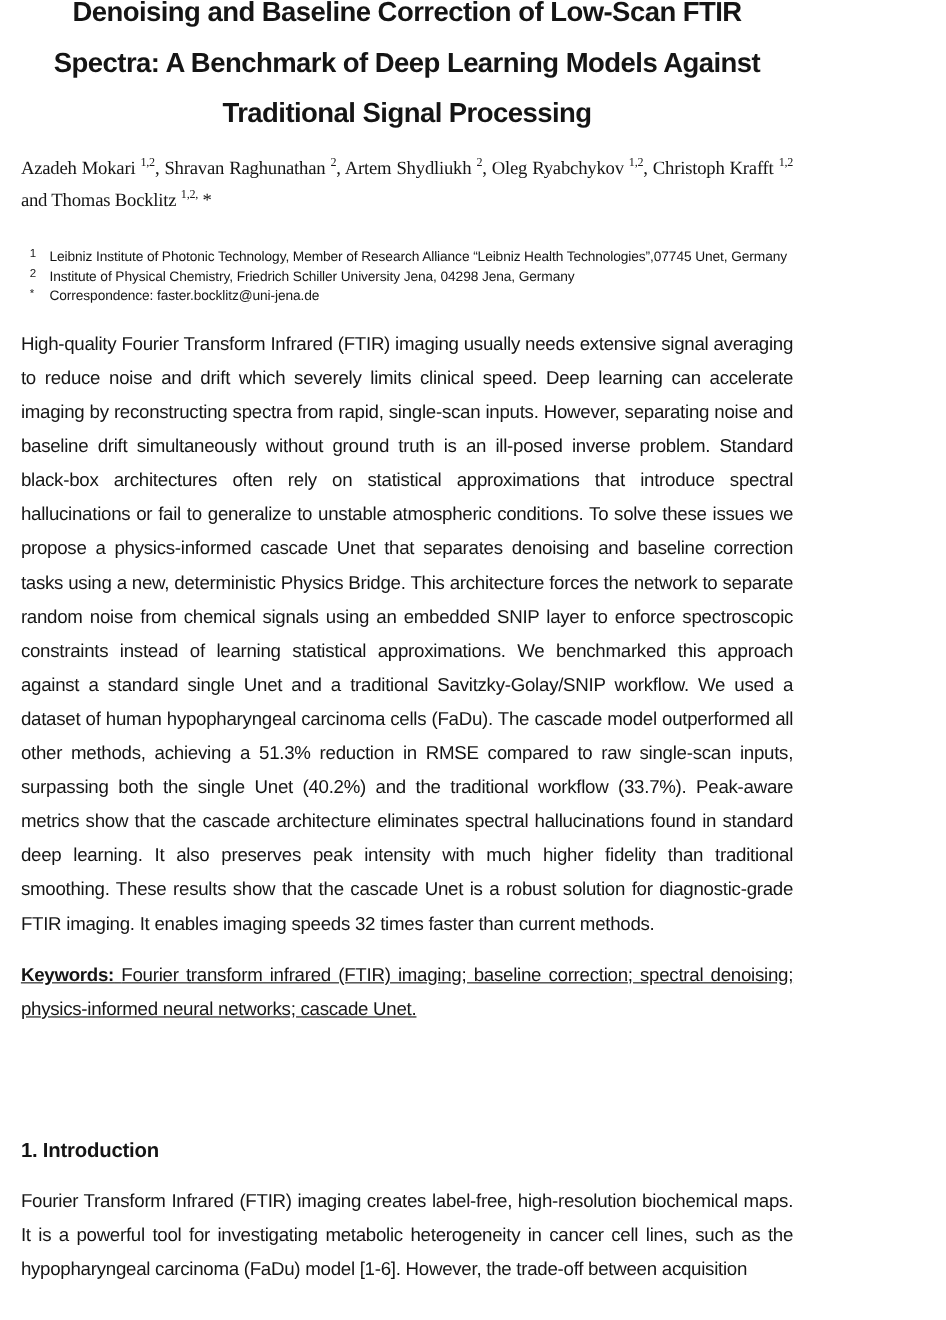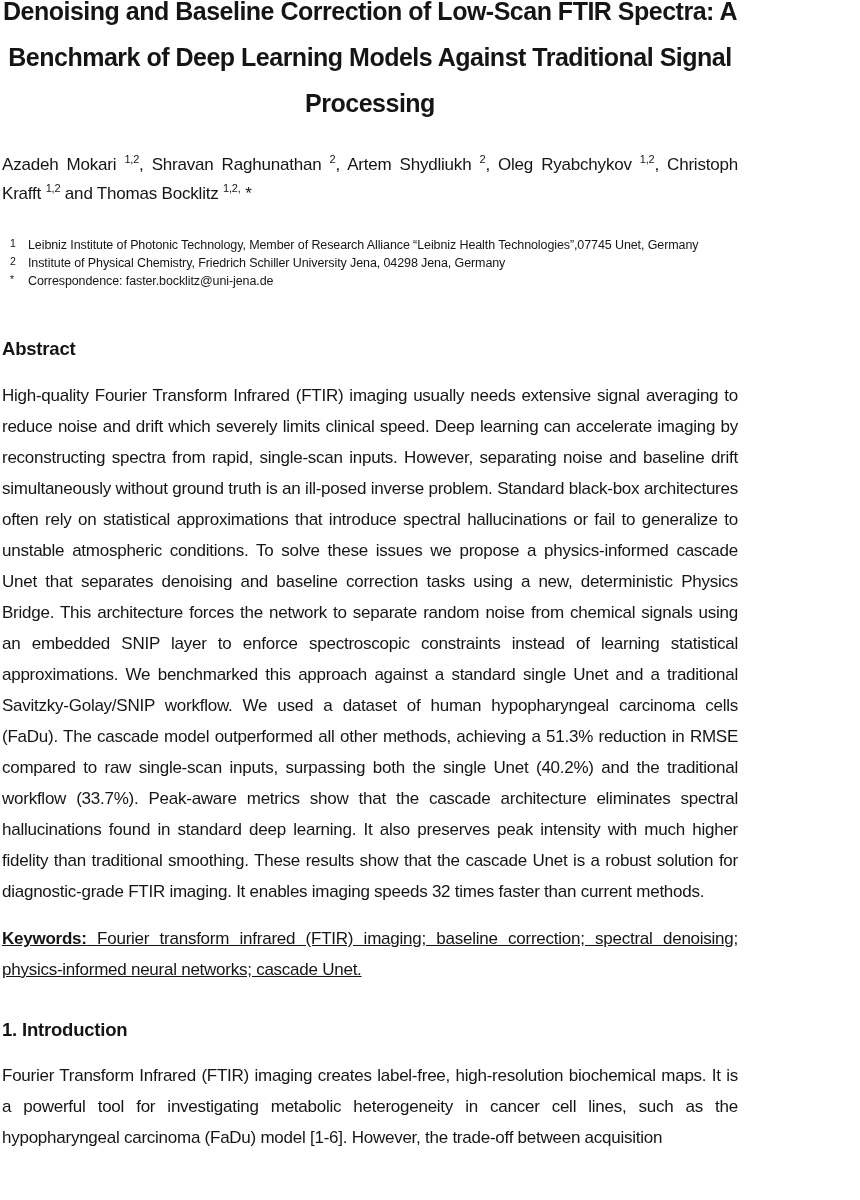--- a/index.html
+++ b/index.html
@@ -11,37 +11,38 @@
   body {
     width: 860px;
     height: 1200px;
     overflow: hidden;
     color: #151515;
     font-family: "Liberation Sans", sans-serif;
   }
   .page {
     width: 740px;
     height: 1200px;
-    padding: 0 2px;
+    padding: 0 19px;
     overflow: hidden;
   }
   .title {
     margin: -12px 0 0 0;
     font-size: 25px;
     font-weight: bold;
     line-height: 46px;
     text-align: center;
     letter-spacing: -0.5px;
   }
   .authors {
-    margin-top: 24px;
+    margin-top: 12px;
     font-size: 17px;
     line-height: 29px;
     text-align: justify;
     letter-spacing: -0.2px;
+    font-family: Liberation Serif, serif;
   }
   .authors sup {
     font-size: 11px;
     line-height: 0;
   }
   .affiliations {
     margin-top: 28px;
     font-size: 12.5px;
     line-height: 18px;
     letter-spacing: -0.1px;
@@ -56,21 +57,21 @@
     top: -2px;
   }
   .affil-text { flex: 1; }
   .heading {
     margin: 46px 0 0 0;
     font-size: 18.5px;
     font-weight: bold;
     line-height: 25px;
     letter-spacing: -0.2px;
   }
-  .section-heading { margin-top: 32px; }
+  .section-heading { margin-top: 100px; }
   .body-par {
     margin: 19px 0 0 0;
     font-size: 17px;
     line-height: 31px;
     text-align: justify;
     letter-spacing: -0.25px;
   }
   .keywords-par { margin-top: 16px; text-decoration: underline; }
   .intro-par { margin-top: 18px; }
   .bold { font-weight: bold; }
@@ -92,21 +93,20 @@
     <div class="affil-row">
       <span class="affil-marker">2</span>
       <span class="affil-text">Institute of Physical Chemistry, Friedrich Schiller University Jena, 04298 Jena, Germany</span>
     </div>
     <div class="affil-row">
       <span class="affil-marker">*</span>
       <span class="affil-text">Correspondence: faster.bocklitz@uni-jena.de</span>
     </div>
   </div>
 
-  <h2 class="heading">Abstract</h2>
 
   <p class="body-par">High-quality Fourier Transform Infrared (FTIR) imaging usually needs extensive signal averaging to reduce noise and drift which severely limits clinical speed. Deep learning can accelerate imaging by reconstructing spectra from rapid, single-scan inputs. However, separating noise and baseline drift simultaneously without ground truth is an ill-posed inverse problem. Standard black-box architectures often rely on statistical approximations that introduce spectral hallucinations or fail to generalize to unstable atmospheric conditions. To solve these issues we propose a physics-informed cascade Unet that separates denoising and baseline correction tasks using a new, deterministic Physics Bridge. This architecture forces the network to separate random noise from chemical signals using an embedded SNIP layer to enforce spectroscopic constraints instead of learning statistical approximations. We benchmarked this approach against a standard single Unet and a traditional Savitzky-Golay/SNIP workflow. We used a dataset of human hypopharyngeal carcinoma cells (FaDu). The cascade model outperformed all other methods, achieving a 51.3% reduction in RMSE compared to raw single-scan inputs, surpassing both the single Unet (40.2%) and the traditional workflow (33.7%). Peak-aware metrics show that the cascade architecture eliminates spectral hallucinations found in standard deep learning. It also preserves peak intensity with much higher fidelity than traditional smoothing. These results show that the cascade Unet is a robust solution for diagnostic-grade FTIR imaging. It enables imaging speeds 32 times faster than current methods.</p>
 
   <p class="body-par keywords-par"><span class="bold">Keywords:</span>
     <span>Fourier transform infrared (FTIR) imaging; baseline correction; spectral denoising; physics-informed neural networks; cascade Unet.</span></p>
 
   <h2 class="heading section-heading">1. Introduction</h2>
 
   <p class="body-par intro-par">Fourier Transform Infrared (FTIR) imaging creates label-free, high-resolution biochemical maps. It is a powerful tool for investigating metabolic heterogeneity in cancer cell lines, such as the hypopharyngeal carcinoma (FaDu) model [1-6].  However, the trade-off between acquisition</p>
 

